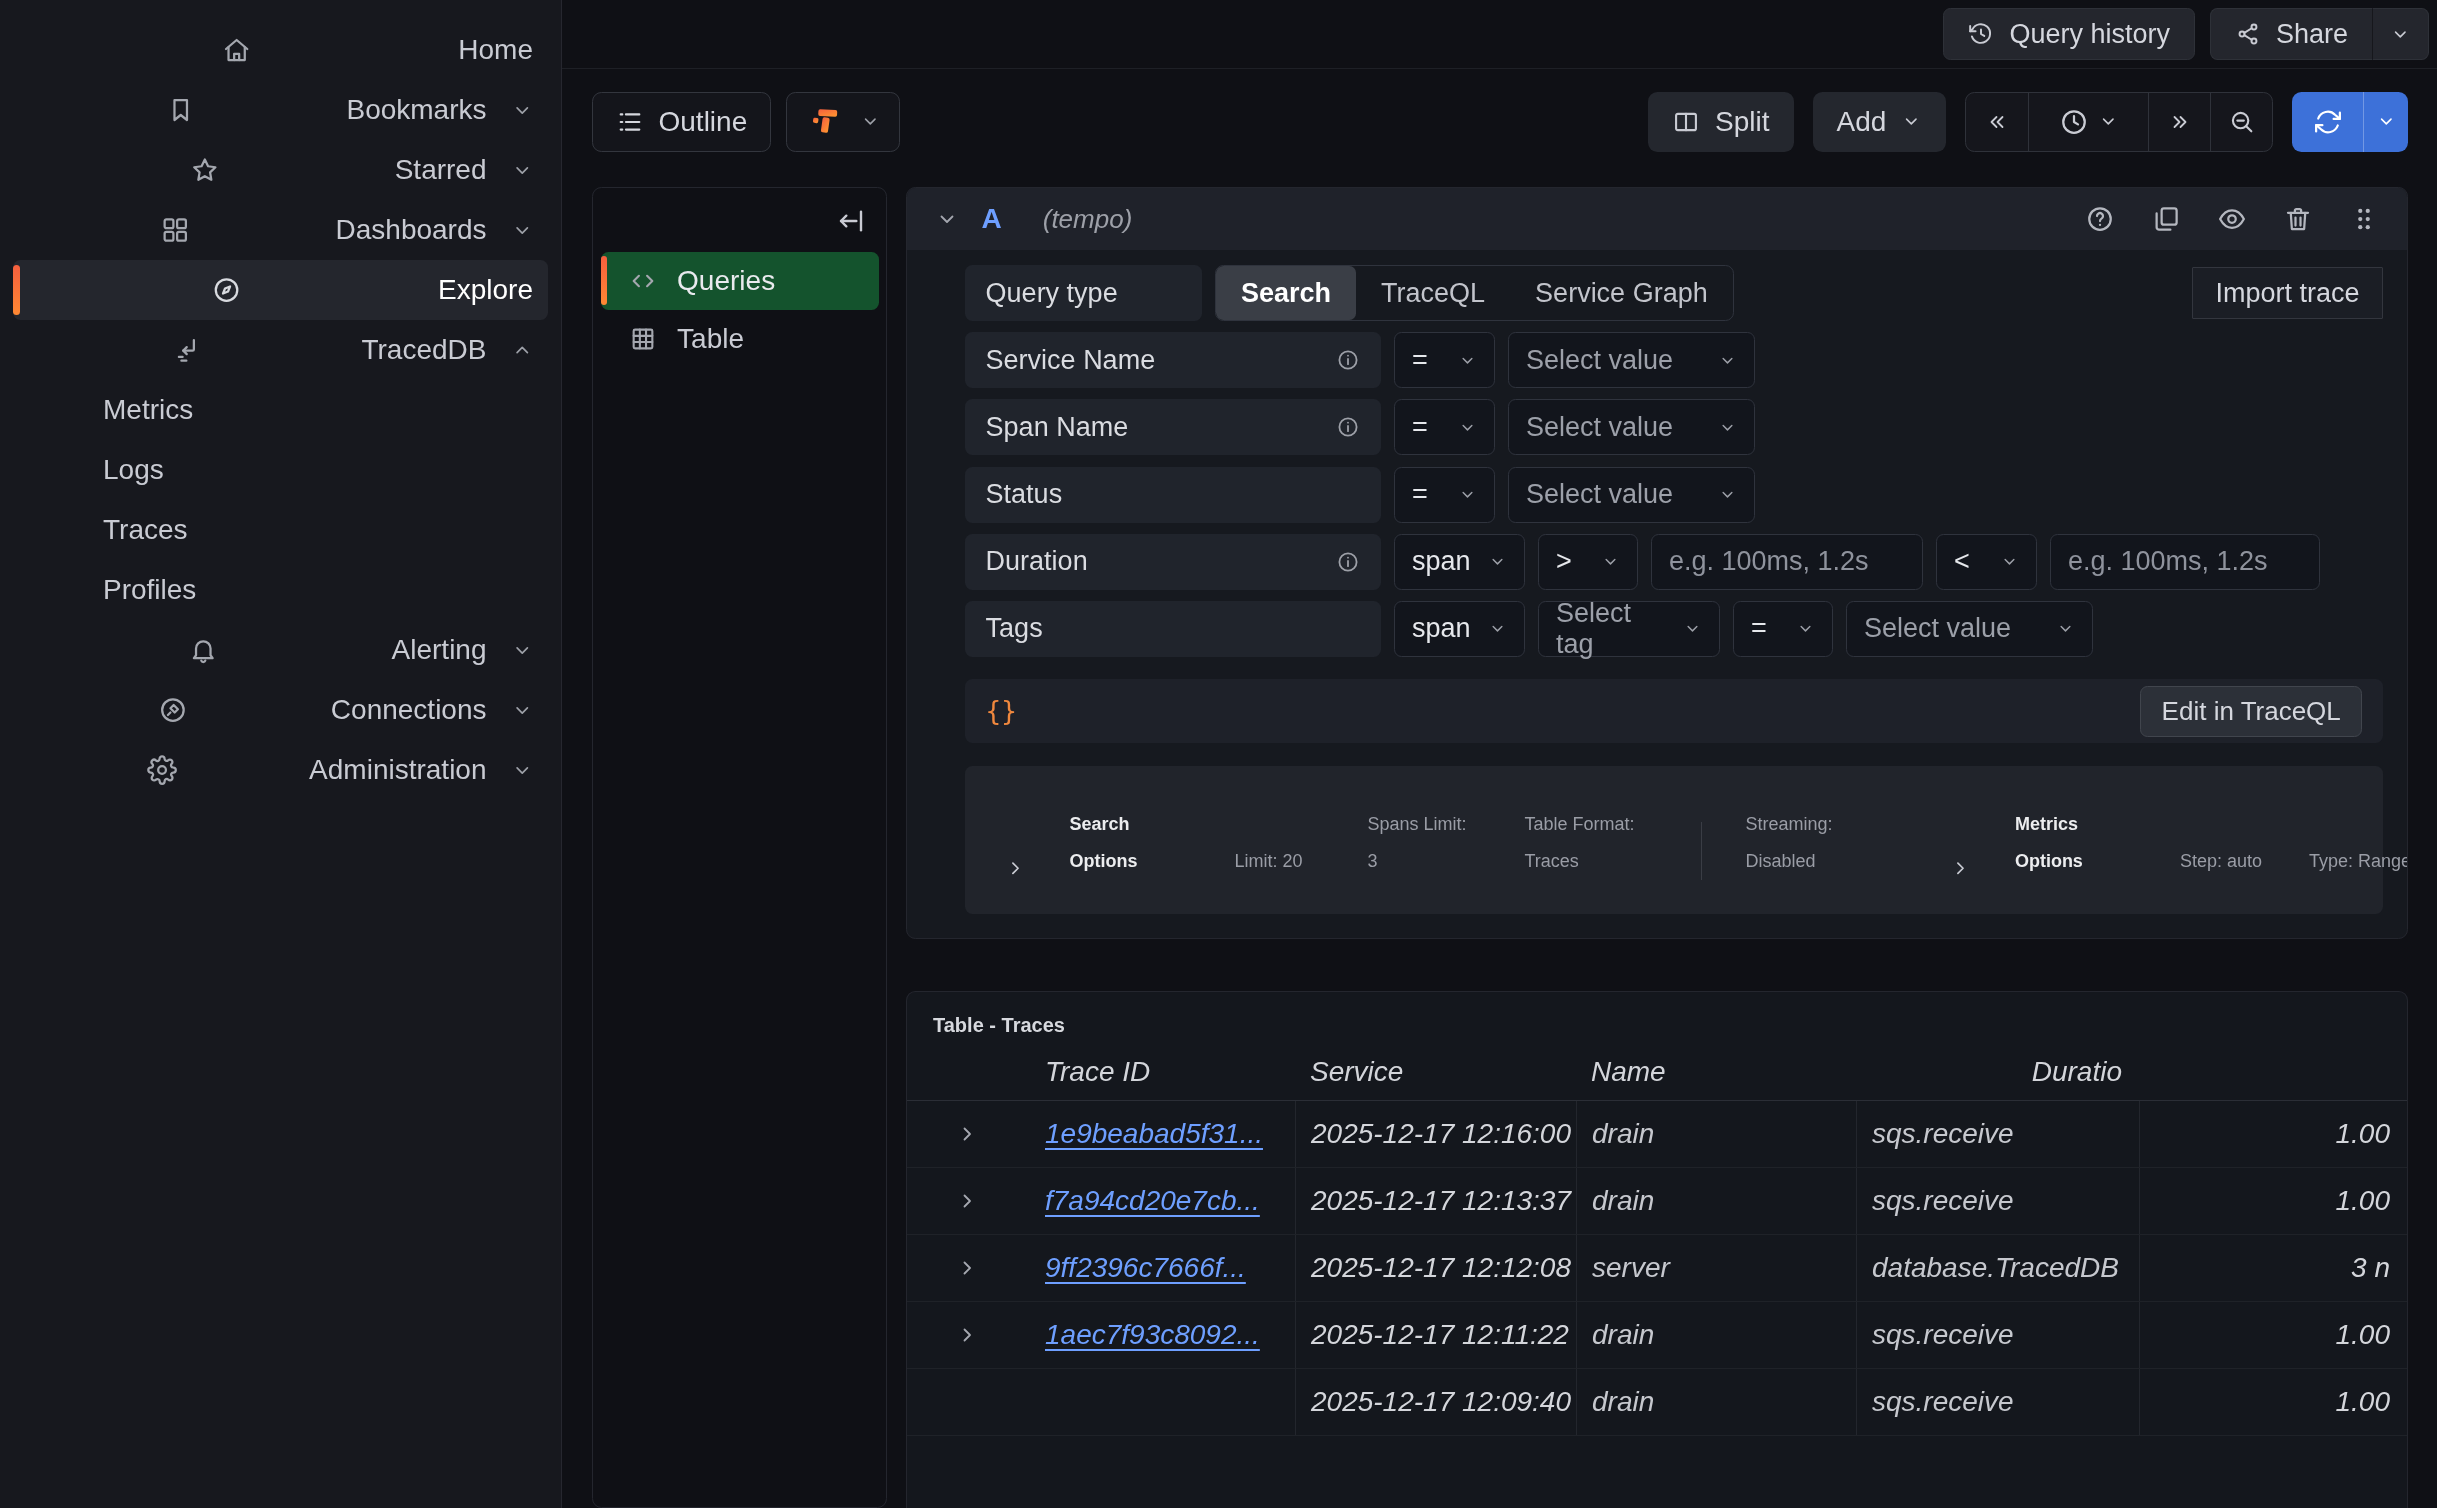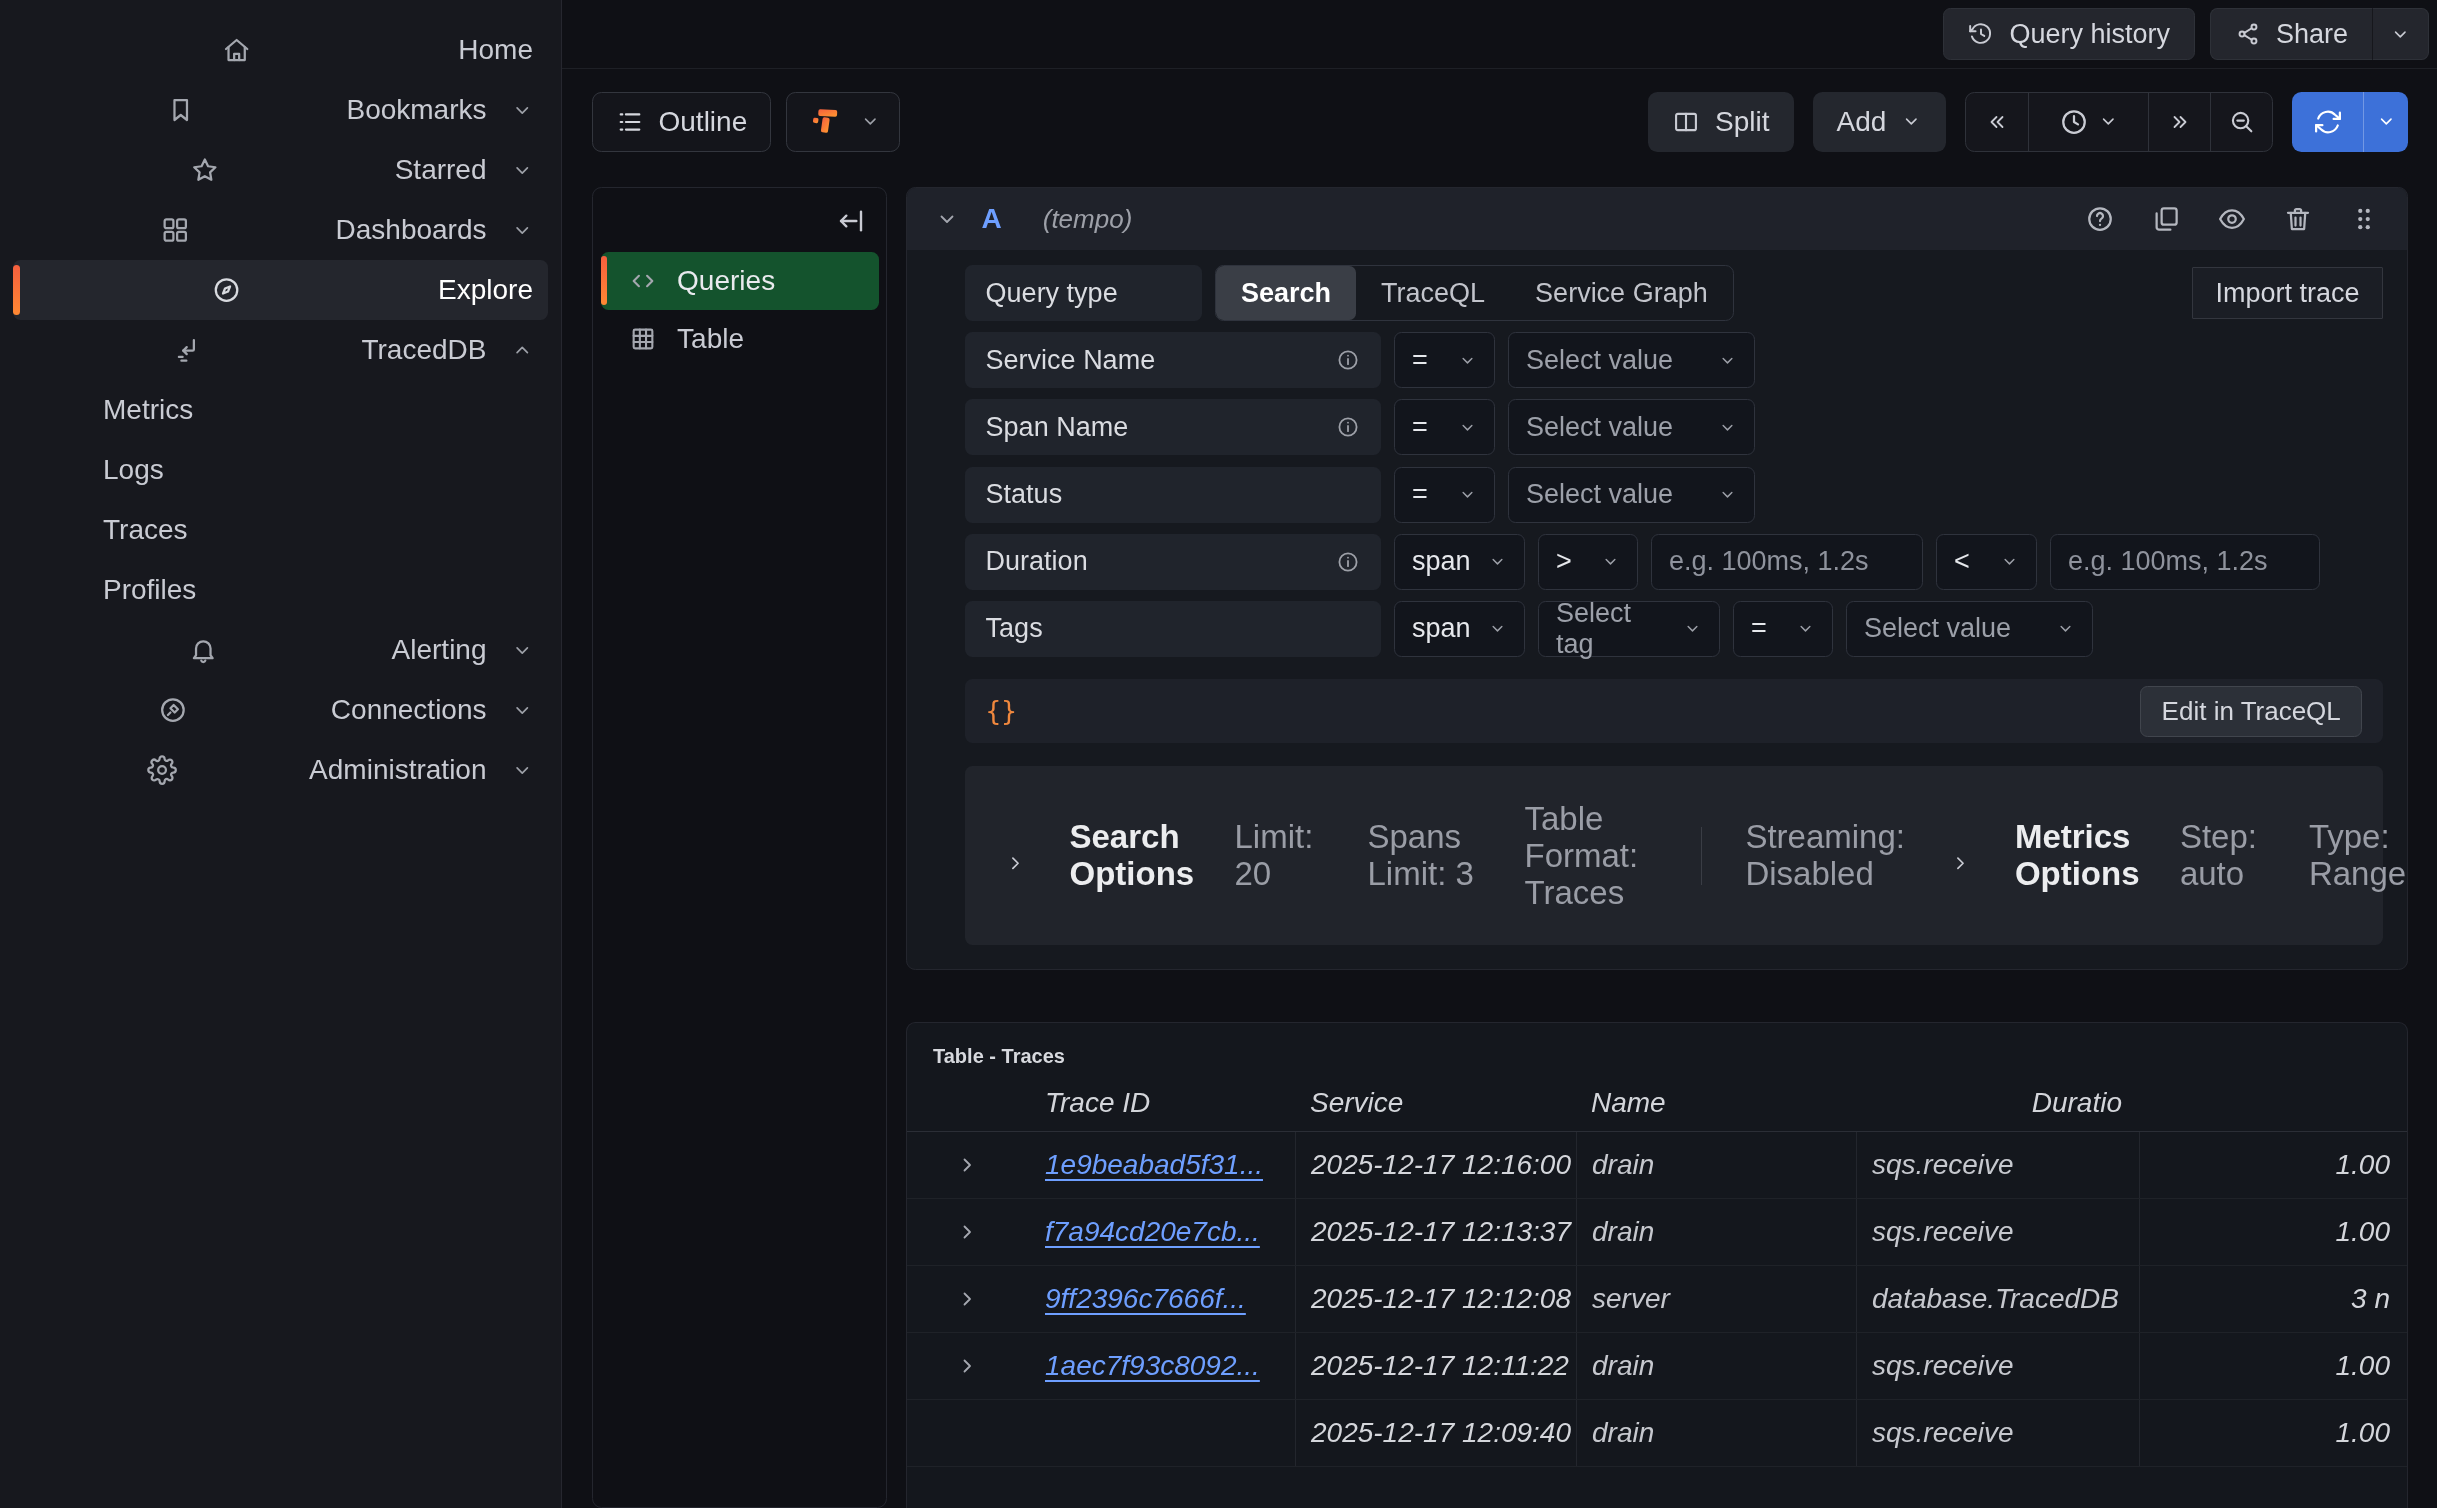--- a/index.html
+++ b/index.html
@@ -85,21 +85,21 @@
 
   .radiogroup{display:inline-flex;height:56px;border:0.9px solid #2F333D;border-radius:8.4px;overflow:hidden;background:transparent;}
   .radio{display:inline-flex;align-items:center;height:100%;padding:0 25px;color:#C2C4CB;font-size:27px;cursor:pointer;background:transparent;border:none;font-family:inherit;}
   .radio.active{background:#3A3E46;color:#FFFFFF;font-weight:600;border-radius:6.6px;}
   .import-btn{margin-left:auto;height:52px;display:inline-flex;align-items:center;padding:0 22.5px;background:#1B1E25;border:0.9px solid #33363E;border-radius:1px;color:#D5D7DE;font-size:27px;font-weight:500;cursor:pointer;}
 
   .preview{margin-top:22.5px;height:64px;background:#1E2129;border-radius:7.5px;display:flex;align-items:center;padding:0 20.6px;}
   .preview .braces{color:#F0883E;font-family:"DejaVu Sans Mono",monospace;font-size:26px;}
   .edit-traceql{margin-left:auto;height:51px;display:inline-flex;align-items:center;padding:0 20.6px;background:#2C3038;border:0.9px solid #41454D;border-radius:7.5px;color:#D5D7DE;font-size:26px;font-weight:500;cursor:pointer;}
 
-  .options{margin-top:22.5px;background:#21242B;border-radius:7.5px;min-height:148px;display:flex;align-items:center;gap:43px;padding:34px 39px;color:#9A9DA6;font-size:33px;line-height:37px;}
+  .options{margin-top:22.5px;background:#21242B;border-radius:7.5px;min-height:148px;display:flex;align-items:flex-end;gap:43px;padding:34px 39px;color:#9A9DA6;font-size:18px;line-height:37px;}
   .opt-chev{color:#C9CBD3;margin-top:15px;cursor:pointer;}
   .opt-title{color:#ECEDEF;font-weight:700;width:122px;flex:none;cursor:pointer;}
   .opt-stat{flex:none;}
   .sw0{width:90px}.sw1{width:114px}.sw2{width:133px}.sw3{width:161px}
   .mw0{width:86px}.mw1{width:105px}
   .opt-div{width:1.9px;height:58px;background:#3A3D45;flex:none;margin-top:1.9px;}
 
   .actions{display:flex;gap:15px;margin:24px 0 0 15px;flex:none;}
   .actions .btn-filled{height:56px;border:0.9px solid #34373F;font-size:27px;}
 

